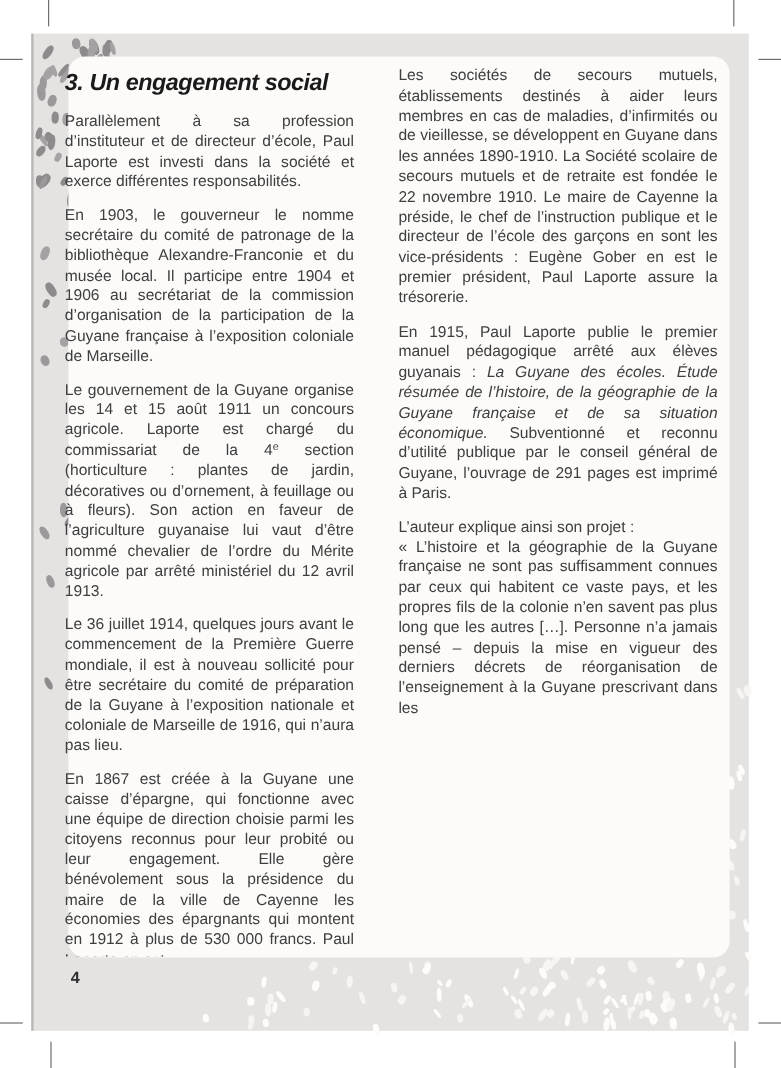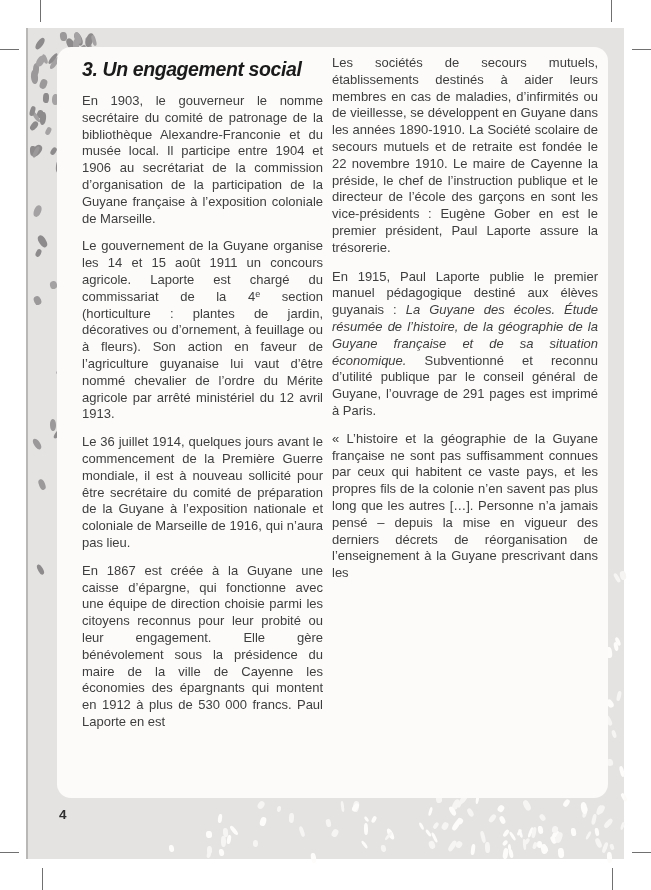--- a/index.html
+++ b/index.html
@@ -8,21 +8,21 @@
     background:#ffffff;
     font-family:"Liberation Sans", sans-serif;
   }
   .sheet{position:absolute;left:26px;top:28px;width:598px;height:831px;background:#e5e3e2;}
   .sheet-edge{position:absolute;left:26px;top:28px;width:2px;height:831px;background:#8f8c8c;opacity:.5;}
   .panel{position:absolute;left:57px;top:47px;width:551px;height:751px;background:#fcfbfa;border-radius:14px;}
   .col{
     position:absolute;top:57px;height:740px;overflow:hidden;
     font-size:13px;line-height:16.8px;color:#3e3e3e;text-align:justify;
   }
-  .col-left{left:82px;width:241px;}
+  .col-left{left:54px;width:241px;}
   .col-right{left:332px;top:55px;width:266px;}
   .col p{margin:0 0 11px;}
   .col p.tight{margin-bottom:0;}
   h3.sec,h4.sec{
     font-family:"Liberation Sans", sans-serif;
     font-style:italic;font-weight:700;font-size:19.5px;line-height:24px;
     letter-spacing:-0.4px;color:#1a1a1a;text-align:left;
   }
   h3.sec{margin:0 0 12px;}
   h4.sec{margin:7px 0 12px;}
@@ -193,30 +193,32 @@
     <div class="dot" style="left: 621.9px; top: 793.2px; width: 3.5px; height: 8.6px; border-radius: 45%; transform: rotate(-31deg); background: rgb(253, 252, 251);"></div>
     <div class="dot" style="left: 606.4px; top: 714.6px; width: 5px; height: 10.8px; border-radius: 45%; transform: rotate(-28deg); background: rgb(246, 245, 244);"></div>
     <div class="dot" style="left: 606.5px; top: 758.8px; width: 5.7px; height: 6.7px; border-radius: 45%; transform: rotate(-10deg); background: rgb(246, 245, 244);"></div>
     <div class="dot" style="left: 616.1px; top: 637.2px; width: 4px; height: 9.4px; border-radius: 45%; transform: rotate(-23deg); background: rgb(253, 252, 251);"></div>
   </div>
 
 <div class="panel"></div>
 
 <div class="col col-left">
   <h3 class="sec">3. Un engagement social</h3>
+  <p>Parallèlement à sa profession d’instituteur et de directeur d’école, Paul Laporte est investi dans la société et exerce différentes responsabilités.</p>
   <p>En 1903, le gouverneur le nomme secrétaire du comité de patronage de la bibliothèque Alexandre-Franconie et du musée local. Il participe entre 1904 et 1906 au secrétariat de la commission d’organisation de la participation de la Guyane française à l’exposition coloniale de Marseille.</p>
   <p><span>Le gouvernement de la Guyane organise les 14 et 15 août 1911 un concours agricole. Laporte est chargé du commissariat de la 4</span><sup class="ord">e</sup><span> section (horticulture : plantes de jardin, décoratives ou d’ornement, à feuillage ou à fleurs). Son action en faveur de l’agriculture guyanaise lui vaut d’être nommé chevalier de l’ordre du Mérite agricole par arrêté ministériel du 12 avril 1913.</span></p>
   <p>Le 36 juillet 1914, quelques jours avant le commencement de la Première Guerre mondiale, il est à nouveau sollicité pour être secrétaire du comité de préparation de la Guyane à l’exposition nationale et coloniale de Marseille de 1916, qui n’aura pas lieu.</p>
   <p>En 1867 est créée à la Guyane une caisse d’épargne, qui fonctionne avec une équipe de direction choisie parmi les citoyens reconnus pour leur probité ou leur engagement. Elle gère bénévolement sous la présidence du maire de la ville de Cayenne les économies des épargnants qui montent en 1912 à plus de 530 000 francs. Paul Laporte en est</p>
 </div>
 
 <div class="col col-right">
   <p>Les sociétés de secours mutuels, établissements destinés à aider leurs membres en cas de maladies, d’infirmités ou de vieillesse, se développent en Guyane dans les années 1890-1910. La Société scolaire de secours mutuels et de retraite est fondée le 22 novembre 1910. Le maire de Cayenne la préside, le chef de l’instruction publique et le directeur de l’école des garçons en sont les vice-présidents : Eugène Gober en est le premier président, Paul Laporte assure la trésorerie.</p>
   <h4 class="sec"></h4>
-  <p><span>En 1915, Paul Laporte publie le premier manuel pédagogique destiné aux élèves guyanais : </span><span class="iti">La Guyane des écoles. Étude résumée de l’histoire, de la géographie de la Guyane française et de sa situation économique.</span><span> Subventionné et reconnu d’utilité publique par le conseil général de Guyane, l’ouvrage de 291 pages est imprimé à Paris.</span></p>
+  <p><span>En 1915, Paul Laporte publie le premier manuel pédagogique arrêté aux élèves guyanais : </span><span class="iti">La Guyane des écoles. Étude résumée de l’histoire, de la géographie de la Guyane française et de sa situation économique.</span><span> Subventionné et reconnu d’utilité publique par le conseil général de Guyane, l’ouvrage de 291 pages est imprimé à Paris.</span></p>
+  <p class="tight">L’auteur explique ainsi son projet :</p>
   <p>« L’histoire et la géographie de la Guyane française ne sont pas suffisamment connues par ceux qui habitent ce vaste pays, et les propres fils de la colonie n’en savent pas plus long que les autres […]. Personne n’a jamais pensé – depuis la mise en vigueur des derniers décrets de réorganisation de l’enseignement à la Guyane prescrivant dans les</p>
 </div>
 
 <div class="pagenum">4</div>
 
 <div class="crop v" style="left:40px;top:0;"></div>
 <div class="crop v" style="left:611px;top:0;"></div>
 <div class="crop v" style="left:42px;top:868px;"></div>
 <div class="crop v" style="left:612px;top:868px;"></div>
 <div class="crop h" style="left:0;top:49px;"></div>

